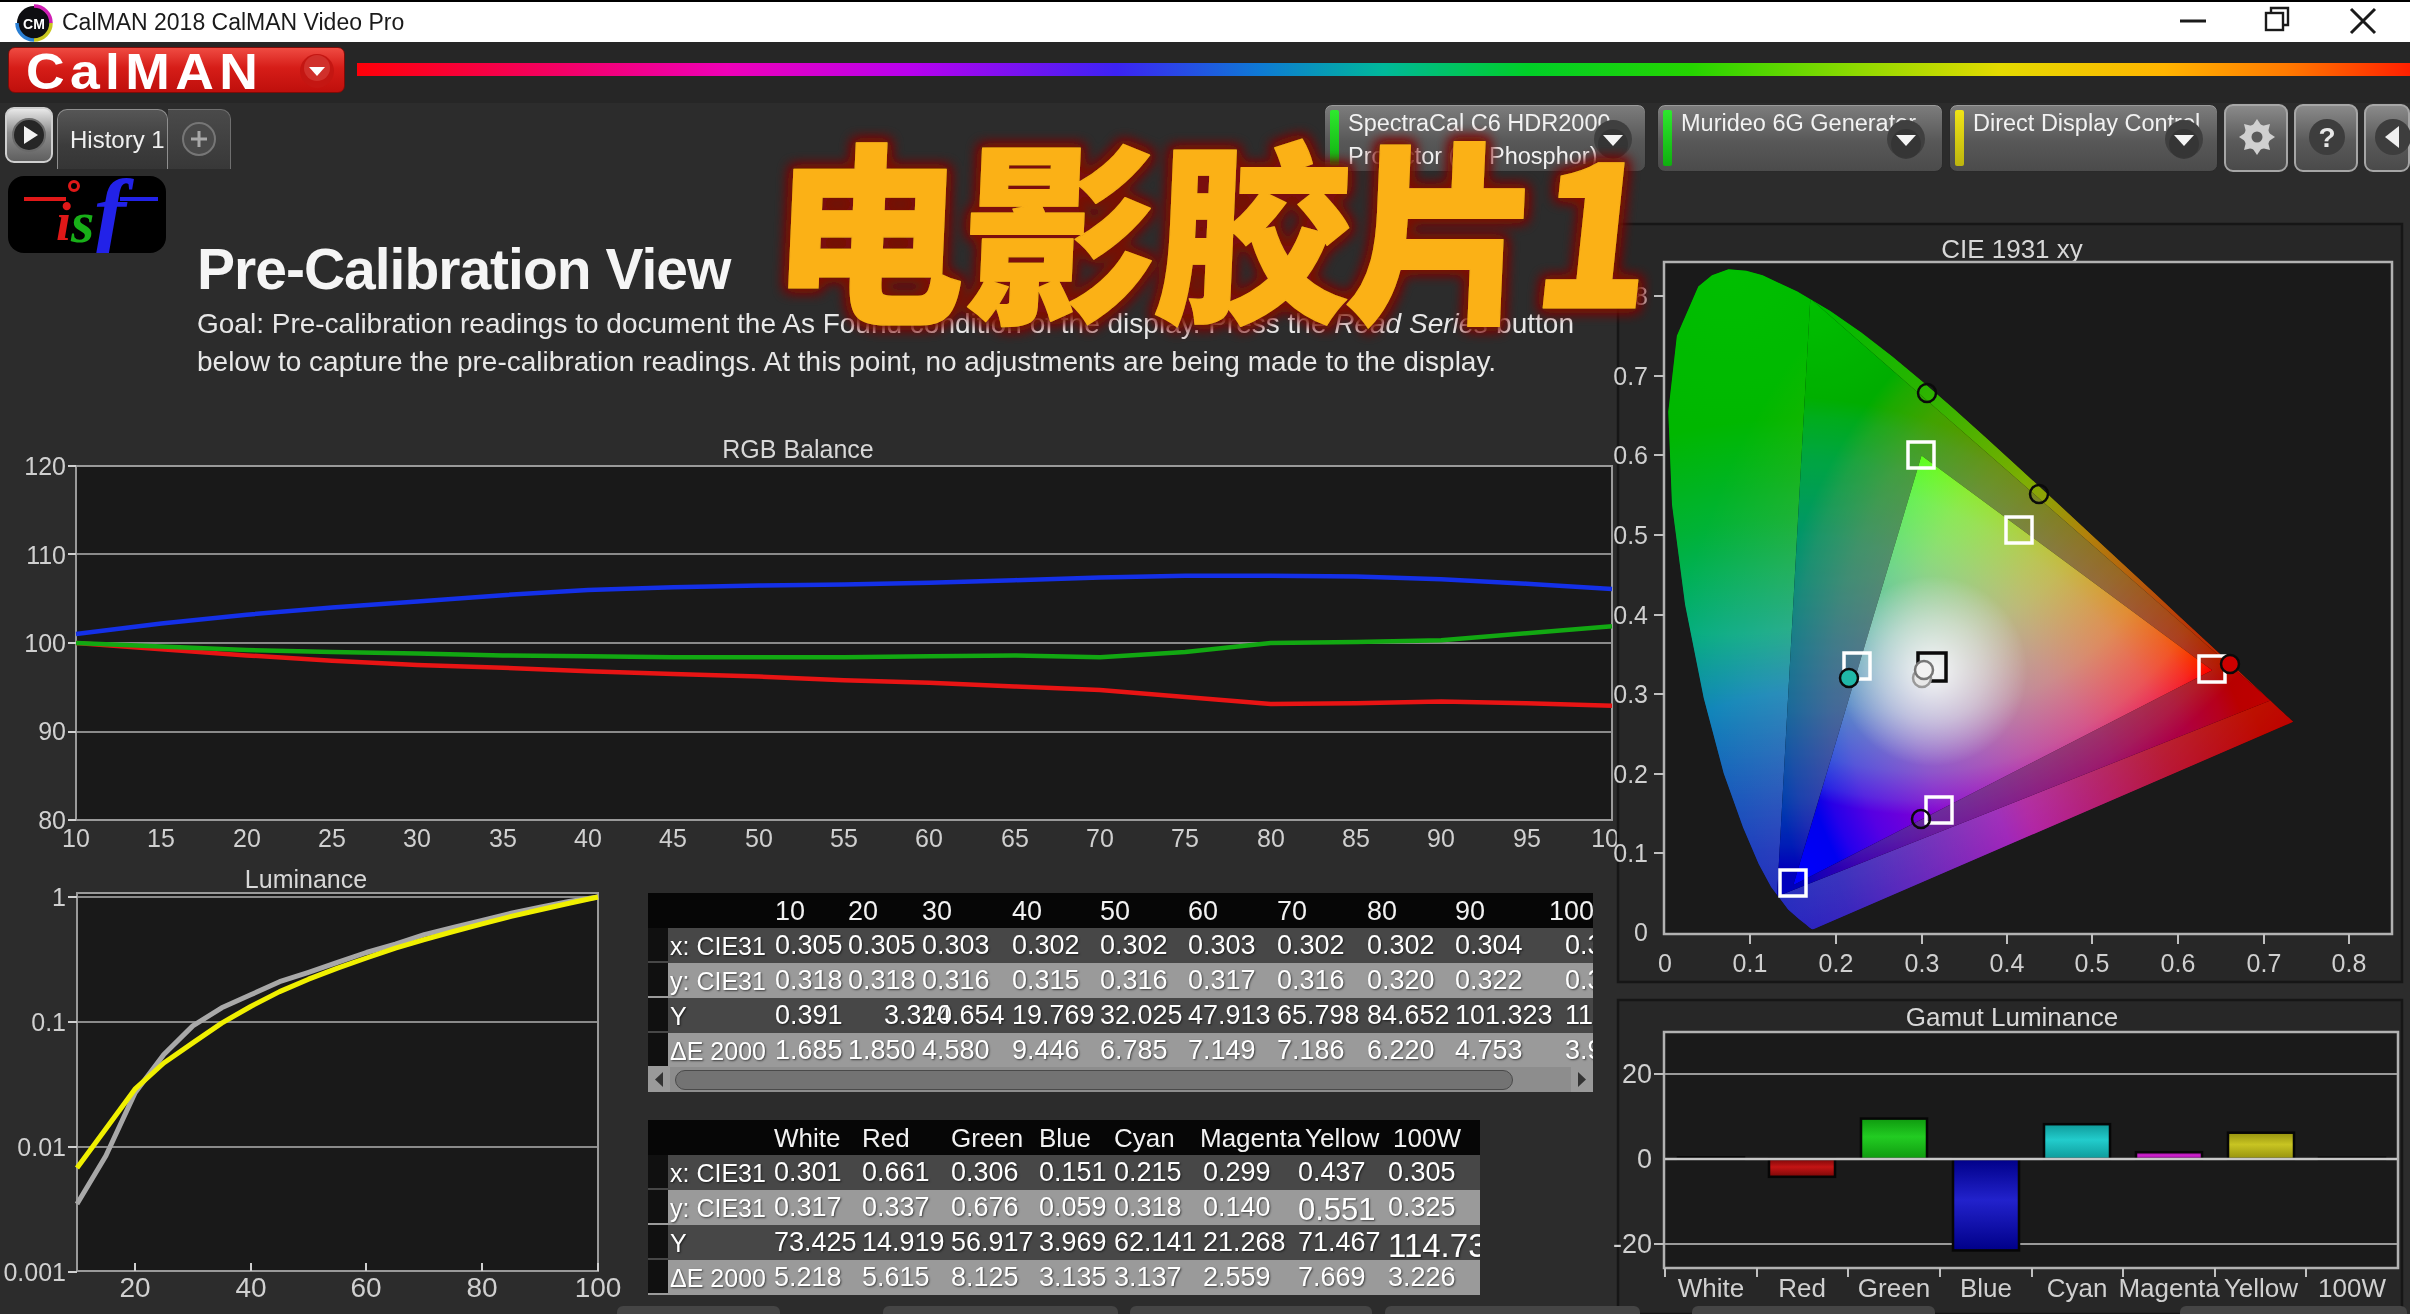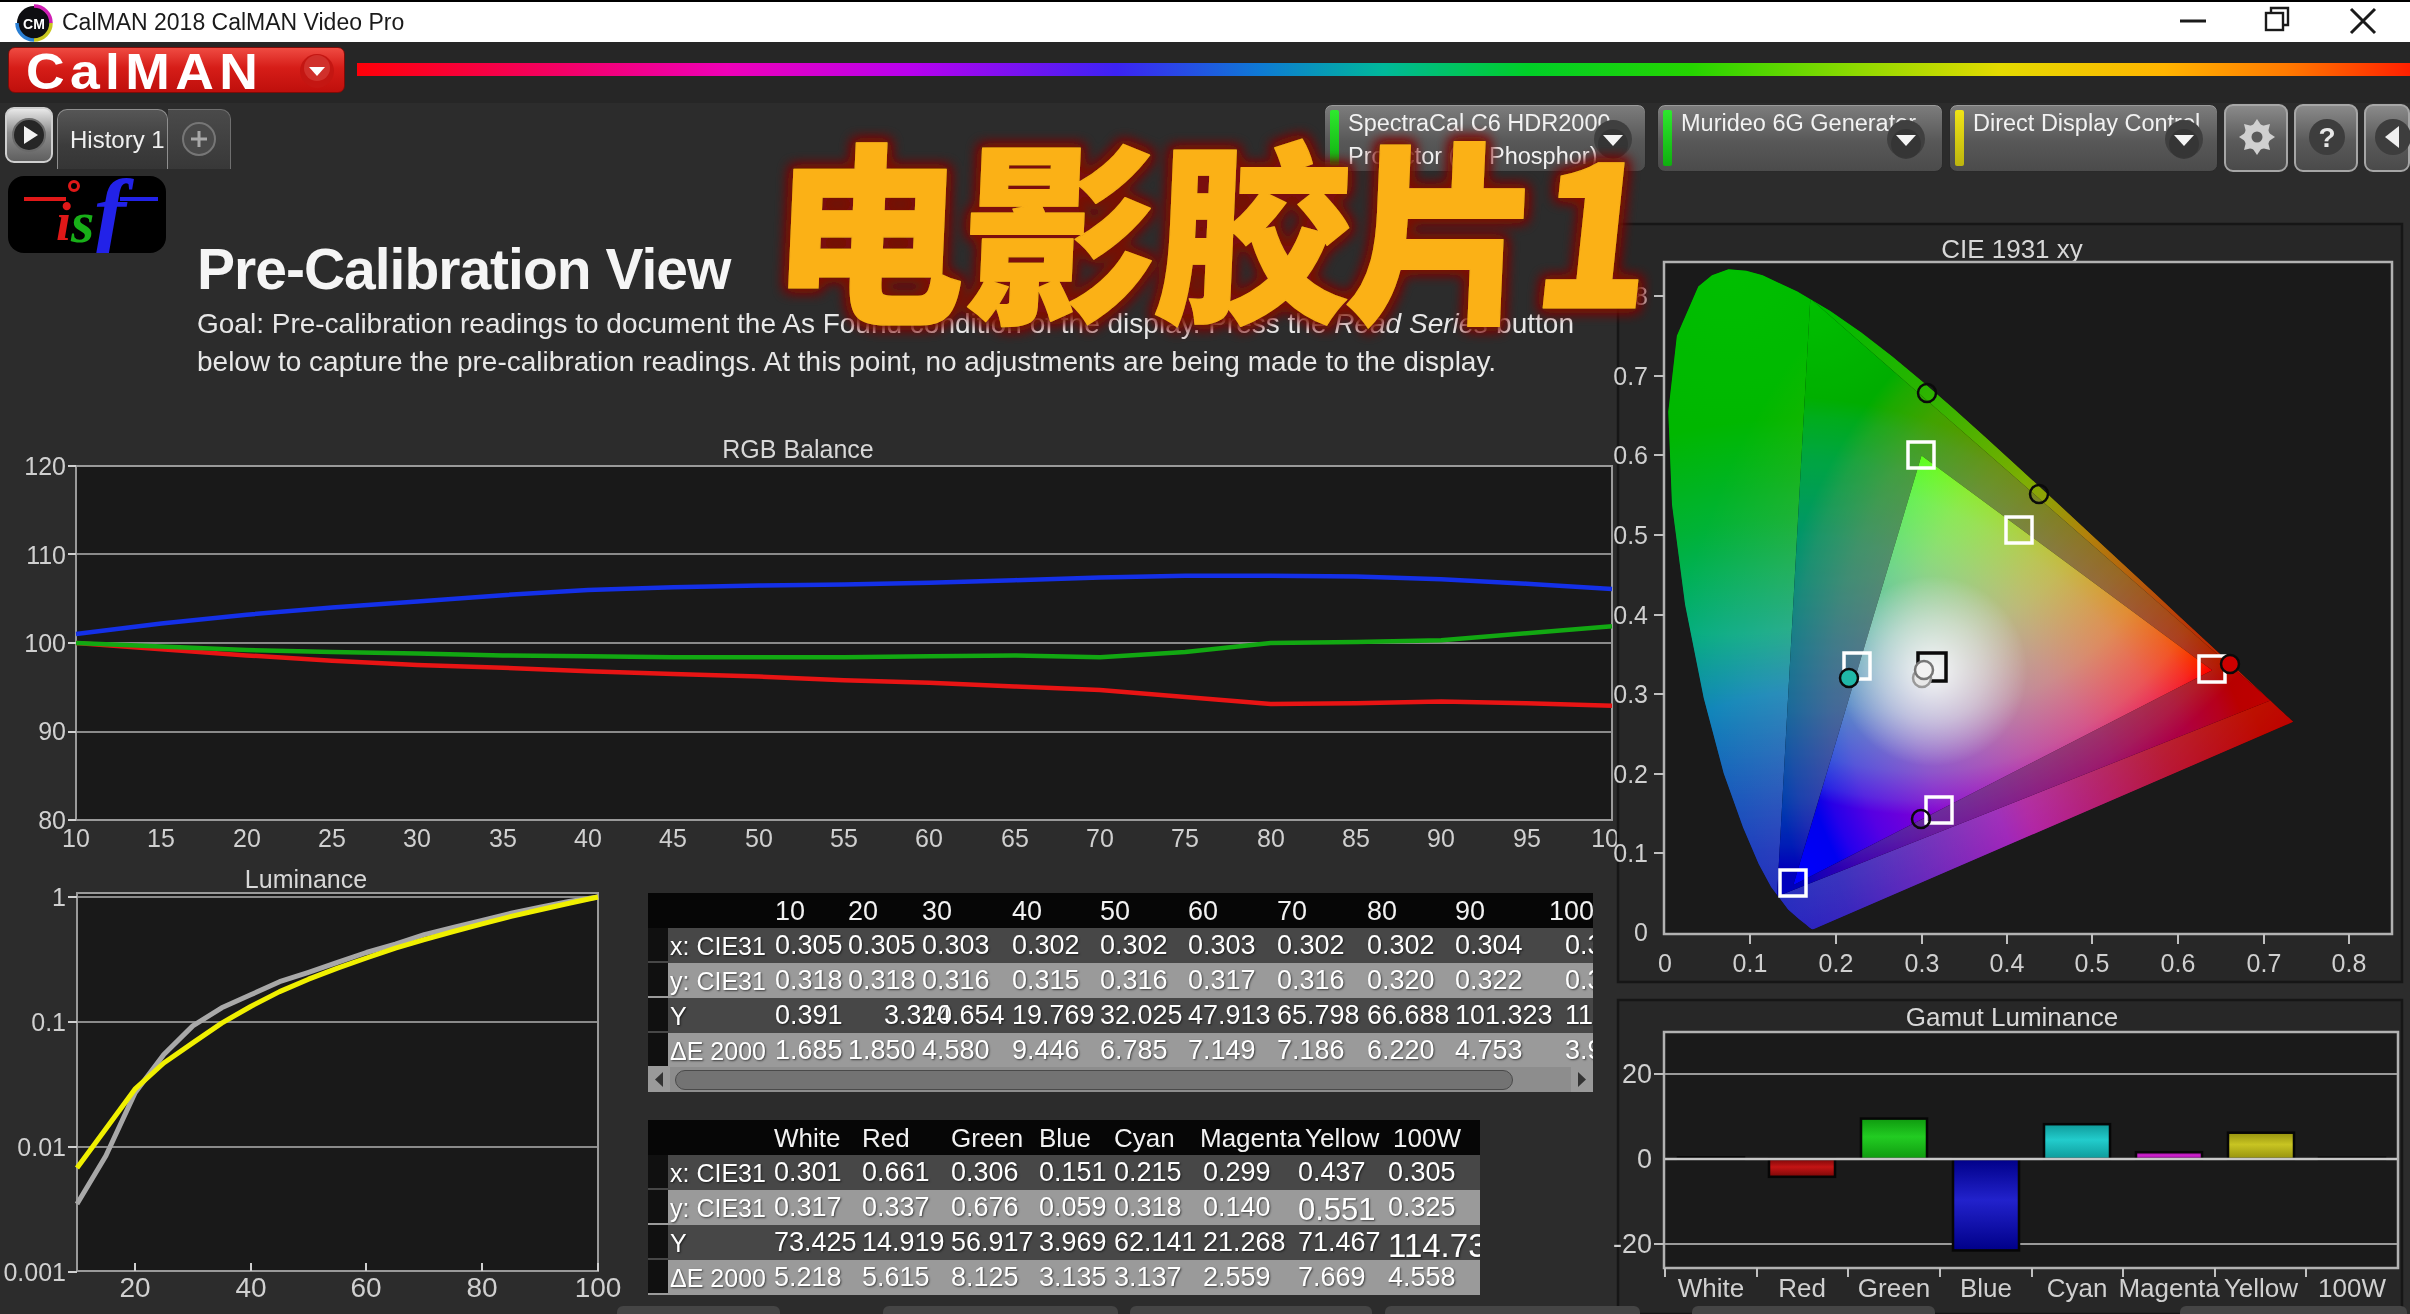--- a/index.html
+++ b/index.html
@@ -212,21 +212,21 @@
     <div class="abs" style="left:0px;top:105px;width:945px;height:35px;background:#474747;"></div>
     <div class="abs" style="left:0px;top:105px;width:20px;height:33px;background:#101010;"></div>
     <div class="abs" style="left:22px;top:109px;font-size:25px;color:#fff;text-shadow:1px 1px 2px rgba(0,0,0,.6);">Y</div>
     <div class="abs" style="left:127px;top:107px;font-size:27px;color:#fff;text-shadow:1px 1px 2px rgba(0,0,0,.6);">0.391</div>
     <div class="abs" style="left:200px;top:107px;font-size:27px;color:#fff;text-shadow:1px 1px 2px rgba(0,0,0,.6);margin-left:36px;">3.324</div>
     <div class="abs" style="left:274px;top:107px;font-size:27px;color:#fff;text-shadow:1px 1px 2px rgba(0,0,0,.6);">10.654</div>
     <div class="abs" style="left:364px;top:107px;font-size:27px;color:#fff;text-shadow:1px 1px 2px rgba(0,0,0,.6);">19.769</div>
     <div class="abs" style="left:452px;top:107px;font-size:27px;color:#fff;text-shadow:1px 1px 2px rgba(0,0,0,.6);">32.025</div>
     <div class="abs" style="left:540px;top:107px;font-size:27px;color:#fff;text-shadow:1px 1px 2px rgba(0,0,0,.6);">47.913</div>
     <div class="abs" style="left:629px;top:107px;font-size:27px;color:#fff;text-shadow:1px 1px 2px rgba(0,0,0,.6);">65.798</div>
-    <div class="abs" style="left:719px;top:107px;font-size:27px;color:#fff;text-shadow:1px 1px 2px rgba(0,0,0,.6);">66.688</div>
+    <div class="abs" style="left:719px;top:107px;font-size:27px;color:#fff;text-shadow:1px 1px 2px rgba(0,0,0,.6);">84.652</div>
     <div class="abs" style="left:807px;top:107px;font-size:27px;color:#fff;text-shadow:1px 1px 2px rgba(0,0,0,.6);">101.323</div>
     <div class="abs" style="left:917px;top:107px;font-size:27px;color:#fff;text-shadow:1px 1px 2px rgba(0,0,0,.6);">115</div>
     <div class="abs" style="left:0px;top:140px;width:945px;height:35px;background:#9a9a9a;"></div>
     <div class="abs" style="left:0px;top:140px;width:20px;height:33px;background:#101010;"></div>
     <div class="abs" style="left:22px;top:144px;font-size:25px;color:#fff;text-shadow:1px 1px 2px rgba(0,0,0,.6);">ΔE 2000</div>
     <div class="abs" style="left:127px;top:142px;font-size:27px;color:#fff;text-shadow:1px 1px 2px rgba(0,0,0,.6);">1.685</div>
     <div class="abs" style="left:200px;top:142px;font-size:27px;color:#fff;text-shadow:1px 1px 2px rgba(0,0,0,.6);">1.850</div>
     <div class="abs" style="left:274px;top:142px;font-size:27px;color:#fff;text-shadow:1px 1px 2px rgba(0,0,0,.6);">4.580</div>
     <div class="abs" style="left:364px;top:142px;font-size:27px;color:#fff;text-shadow:1px 1px 2px rgba(0,0,0,.6);">9.446</div>
     <div class="abs" style="left:452px;top:142px;font-size:27px;color:#fff;text-shadow:1px 1px 2px rgba(0,0,0,.6);">6.785</div>
@@ -290,21 +290,21 @@
     <div class="abs" style="left:0px;top:140px;width:832px;height:35px;background:#9a9a9a;"></div>
     <div class="abs" style="left:0px;top:140px;width:20px;height:33px;background:#101010;"></div>
     <div class="abs" style="left:22px;top:144px;font-size:25px;color:#fff;text-shadow:1px 1px 2px rgba(0,0,0,.6);">ΔE 2000</div>
     <div class="abs" style="left:126px;top:142px;font-size:27px;color:#fff;text-shadow:1px 1px 2px rgba(0,0,0,.6);">5.218</div>
     <div class="abs" style="left:214px;top:142px;font-size:27px;color:#fff;text-shadow:1px 1px 2px rgba(0,0,0,.6);">5.615</div>
     <div class="abs" style="left:303px;top:142px;font-size:27px;color:#fff;text-shadow:1px 1px 2px rgba(0,0,0,.6);">8.125</div>
     <div class="abs" style="left:391px;top:142px;font-size:27px;color:#fff;text-shadow:1px 1px 2px rgba(0,0,0,.6);">3.135</div>
     <div class="abs" style="left:466px;top:142px;font-size:27px;color:#fff;text-shadow:1px 1px 2px rgba(0,0,0,.6);">3.137</div>
     <div class="abs" style="left:555px;top:142px;font-size:27px;color:#fff;text-shadow:1px 1px 2px rgba(0,0,0,.6);">2.559</div>
     <div class="abs" style="left:650px;top:142px;font-size:27px;color:#fff;text-shadow:1px 1px 2px rgba(0,0,0,.6);">7.669</div>
-    <div class="abs" style="left:740px;top:142px;font-size:27px;color:#fff;text-shadow:1px 1px 2px rgba(0,0,0,.6);">4.558</div>
+    <div class="abs" style="left:740px;top:142px;font-size:27px;color:#fff;text-shadow:1px 1px 2px rgba(0,0,0,.6);">3.226</div>
   </div>
 <svg class="abs" style="left:1610px;top:216px" width="800px" height="768px" viewBox="1610 216 800 768">
     <rect x="1618" y="224" width="784" height="758" fill="#272727" stroke="#161616" stroke-width="2.5"></rect>
     <text x="2012" y="258" font-size="26" fill="#d8d8d8" text-anchor="middle">CIE 1931 xy</text>
     <rect x="1664" y="262" width="728" height="672" fill="#1a1a1a" stroke="#b2b2b2" stroke-width="2.5"></rect>
     <defs>
       <radialGradient id="gr" cx="2293.425" cy="722.06" r="620" gradientUnits="userSpaceOnUse">
         <stop offset="0" stop-color="#ff0000"></stop>
         <stop offset="0.45" stop-color="#ee0000"></stop>
         <stop offset="0.78" stop-color="#400000"></stop>

